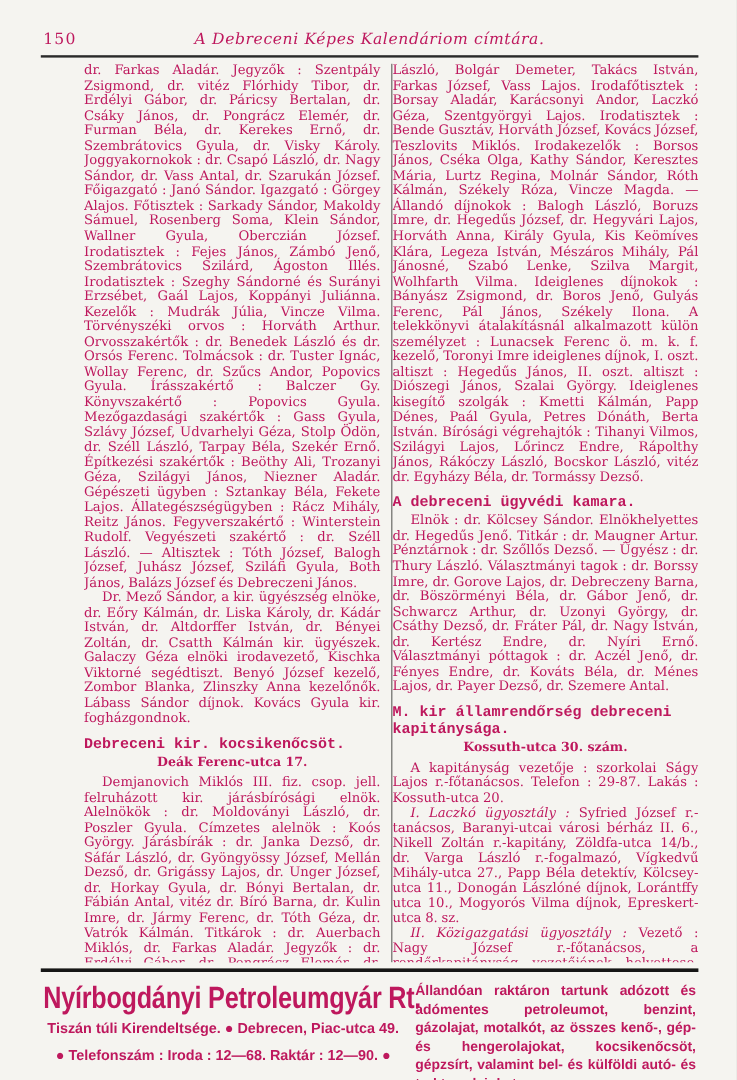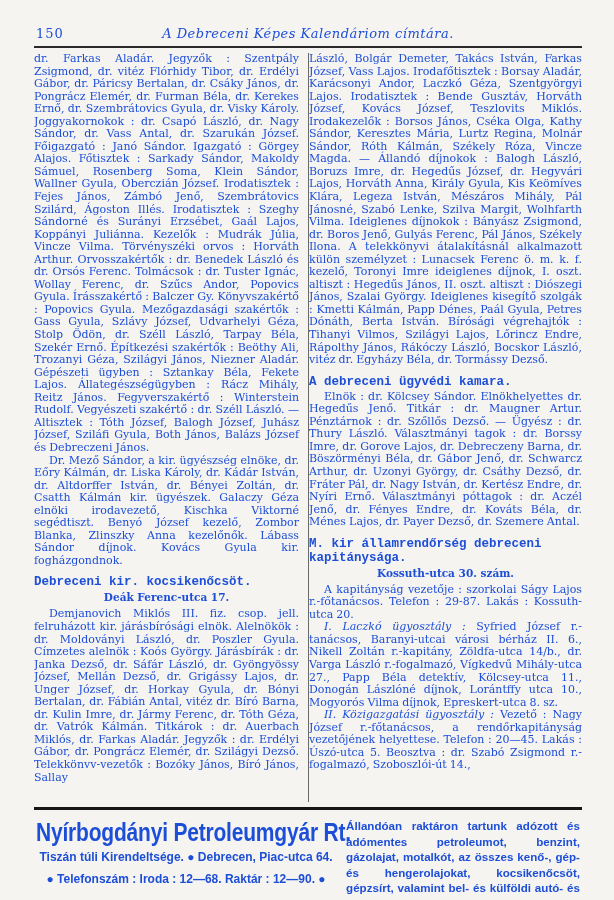--- a/index.html
+++ b/index.html
@@ -1,21 +1,21 @@
 <!DOCTYPE html>
 <html><head>
 <meta charset="utf-8">
 <style>
   html,body { margin:0; padding:0; background:#d9d8d4; }
   .page {
     position:relative;
     width:614px; height:900px;
     margin:0 auto;
     background:#f5f4f0;
-    color:#1d4ed8;
+    color:#be185d;
     font-family:"DejaVu Serif", serif;
     box-sizing:border-box;
     padding:26px 32px 0 34px;
     overflow:hidden;
   }
   
   .runhead {
     position:relative;
     border-bottom:2px solid #2a2a2a;
     padding-bottom:3px;
@@ -28,20 +28,21 @@
   .runtitle {
     display:block; text-align:center;
     font-style:italic; font-size:13px; letter-spacing:0.5px;
   }
   
   .columns {
     display:flex;
     margin-top:5px;
     height:749px;
     overflow:hidden;
+    margin-left:36px;
   }
   .col { width:50%; box-sizing:border-box; overflow:hidden; }
   .col-left  { padding-right:9px; }
   .col-right { border-left:1px solid #6a6a66; }
   .col p {
     margin:0;
     font-size:11px;
     line-height:12.55px;
     text-align:justify;
     word-spacing:-0.4px;
@@ -128,19 +129,19 @@
       <p class="indent">A kapitányság vezetője : szorkolai Ságy Lajos r.-főtanácsos. Telefon : 29-87. Lakás : Kossuth-utca 20.</p>
       <p class="indent"><span class="ital">I. Laczkó ügyosztály :</span><span> Syfried József r.-tanácsos, Baranyi-utcai városi bérház II. 6., Nikell Zoltán r.-kapitány, Zöldfa-utca 14/b., dr. Varga László r.-fogalmazó, Vígkedvű Mihály-utca 27., Papp Béla detektív, Kölcsey-utca 11., Donogán Lászlóné díjnok, Lorántffy utca 10., Mogyorós Vilma díjnok, Epreskert-utca 8. sz.</span></p>
       <p class="indent"><span class="ital">II. Közigazgatási ügyosztály :</span><span> Vezető : Nagy József r.-főtanácsos, a rendőrkapitányság vezetőjének helyettese. Telefon : 20—45. Lakás : Úszó-utca 5. Beosztva : dr. Szabó Zsigmond r.-fogalmazó, Szoboszlói-út 14.,</span></p>
     </div>
 
   </div>
 
   <div class="ad">
     <div class="ad-left">
       <div class="ad-headline">Nyírbogdányi Petroleumgyár Rt.</div>
-      <div class="ad-sub first">Tiszán túli Kirendeltsége. ● Debrecen, Piac-utca 64.</div>
+      <div class="ad-sub first">Tiszán túli Kirendeltsége. ● Debrecen, Piac-utca 49.</div>
       <div class="ad-sub">● Telefonszám : Iroda : 12—68. Raktár : 12—90. ●</div>
     </div>
     <div class="ad-right">Állandóan raktáron tartunk adózott és adómentes petroleumot, benzint, gázolajat, motalkót, az összes kenő-, gép- és hengerolajokat, kocsikenőcsöt, gépzsírt, valamint bel- és külföldi autó- és traktor-olajokat.</div>
   </div>
 
 </div>
 
 </body></html>

